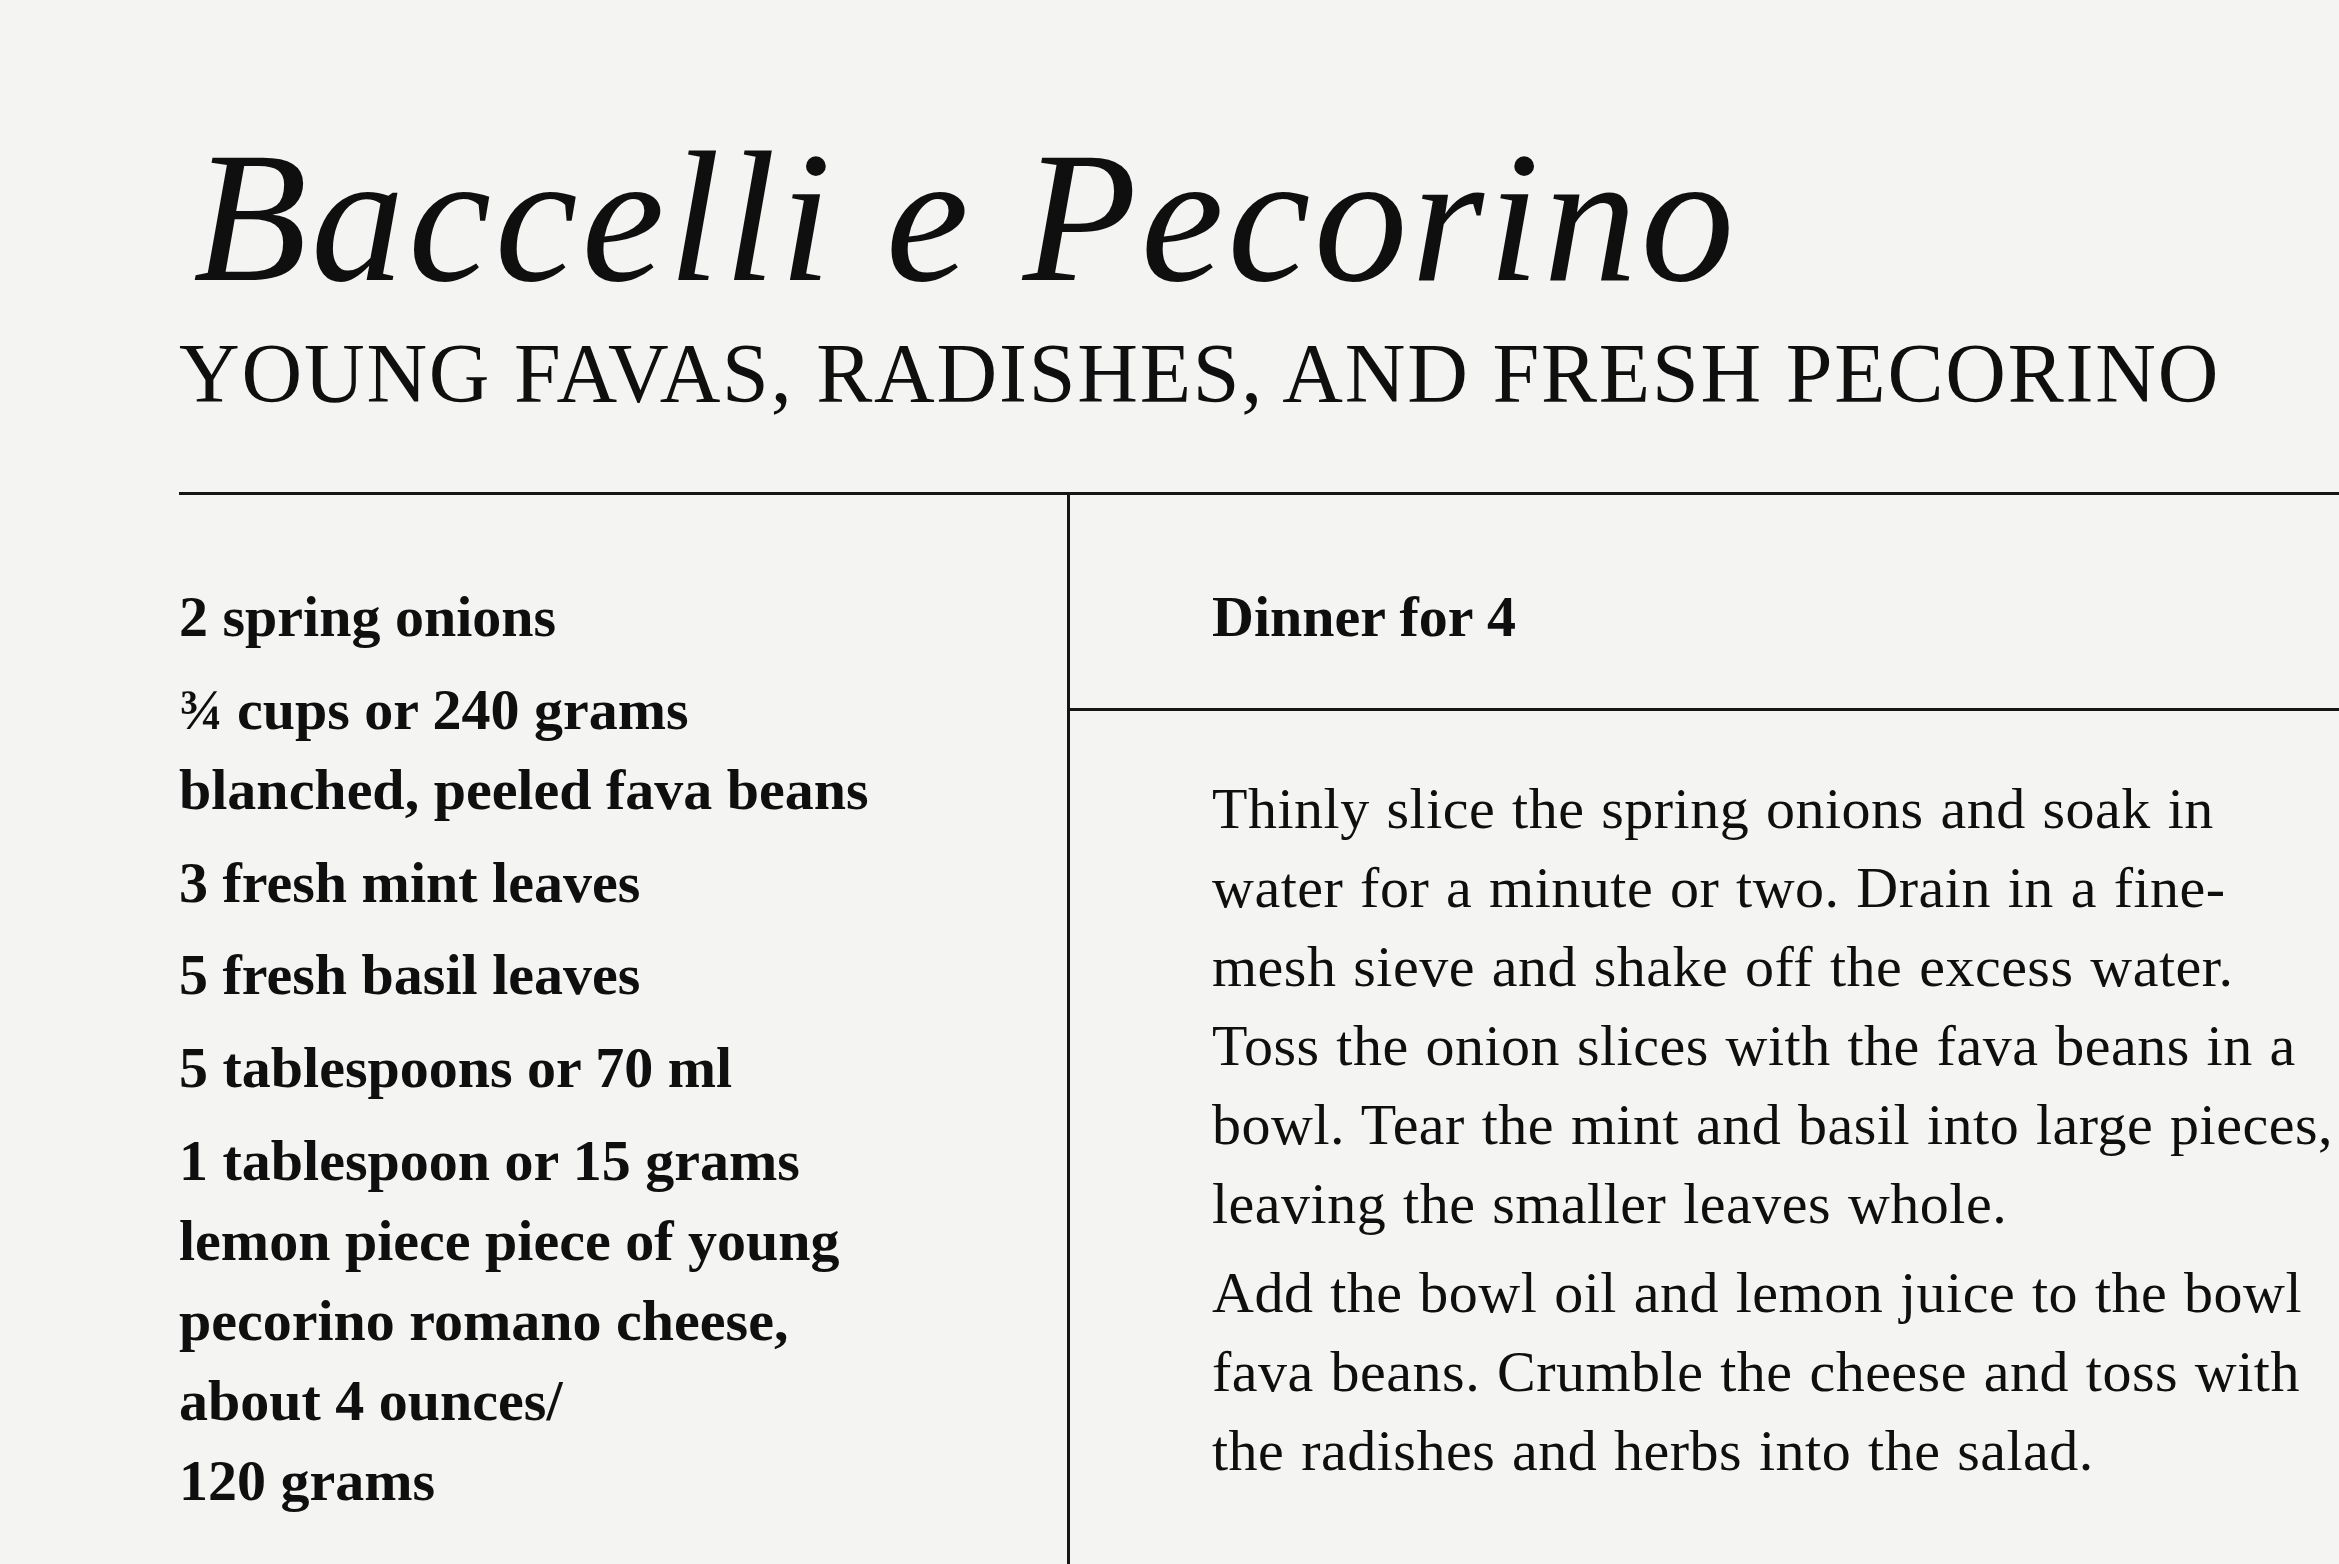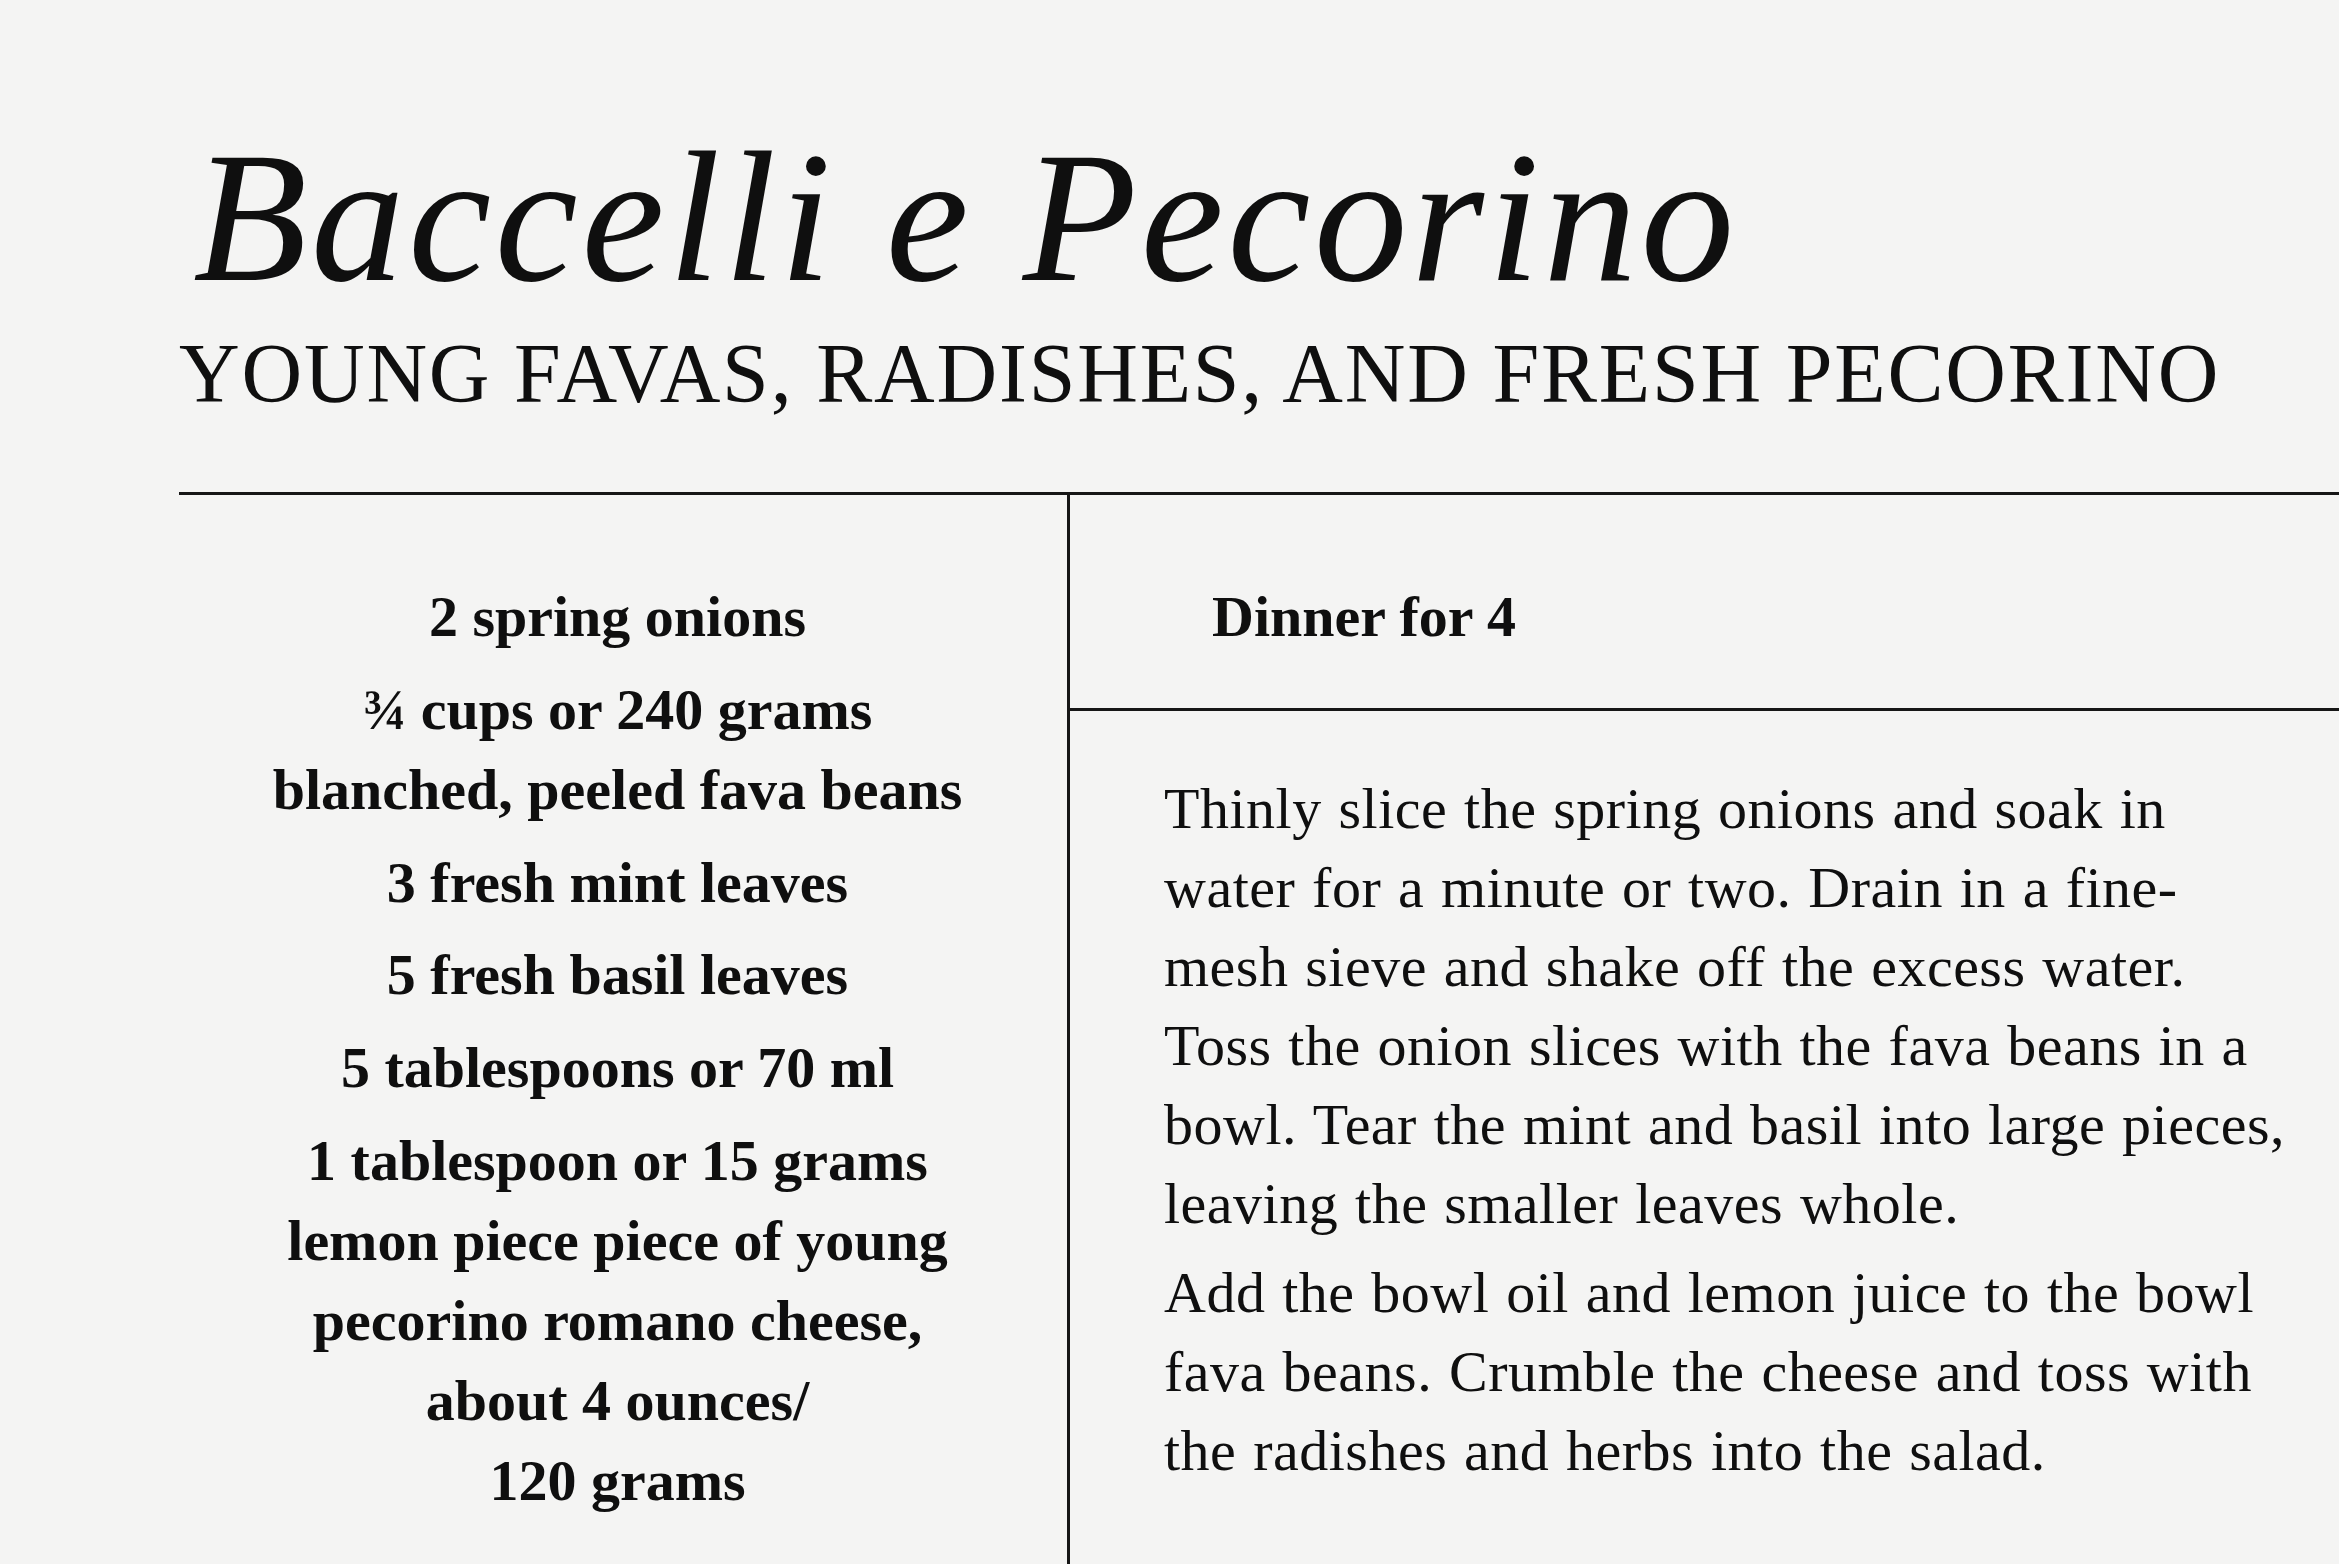--- a/index.html
+++ b/index.html
@@ -45,21 +45,21 @@
 
   .ingredients {
     position: absolute;
     left: 179px;
     top: 577px;
     width: 877px;
     font-weight: 700;
     font-size: 58px;
     line-height: 80px;
   }
-  .ingredient-item { margin: 0 0 12.8px 0; text-align: center; }
+  .ingredient-item { margin: 0 0 12.8px 0; }
   .ingredient-item:last-child { margin-bottom: 0; }
   .ing-line { white-space: nowrap; }
 
   .serving-label {
     position: absolute;
     left: 1212px;
     top: 577px;
     font-weight: 700;
     font-size: 58px;
     line-height: 80px;
@@ -70,21 +70,21 @@
     position: absolute;
     left: 1164px;
     top: 769px;
     font-size: 58px;
     line-height: 79px;
     letter-spacing: 0.5px;
     word-spacing: 1.8px;
   }
   .paragraph { margin: 0 0 10px 0; }
   .paragraph:last-child { margin-bottom: 0; }
-  .instr-line { white-space: nowrap; }
+  .instr-line { white-space: nowrap; margin-left: 48px; }
 </style>
 </head>
 <body>
 
 <div class="page">
 
   <h1 class="title">Baccelli e Pecorino</h1>
 
   <div class="subtitle">YOUNG FAVAS, RADISHES, AND FRESH PECORINO</div>
 

